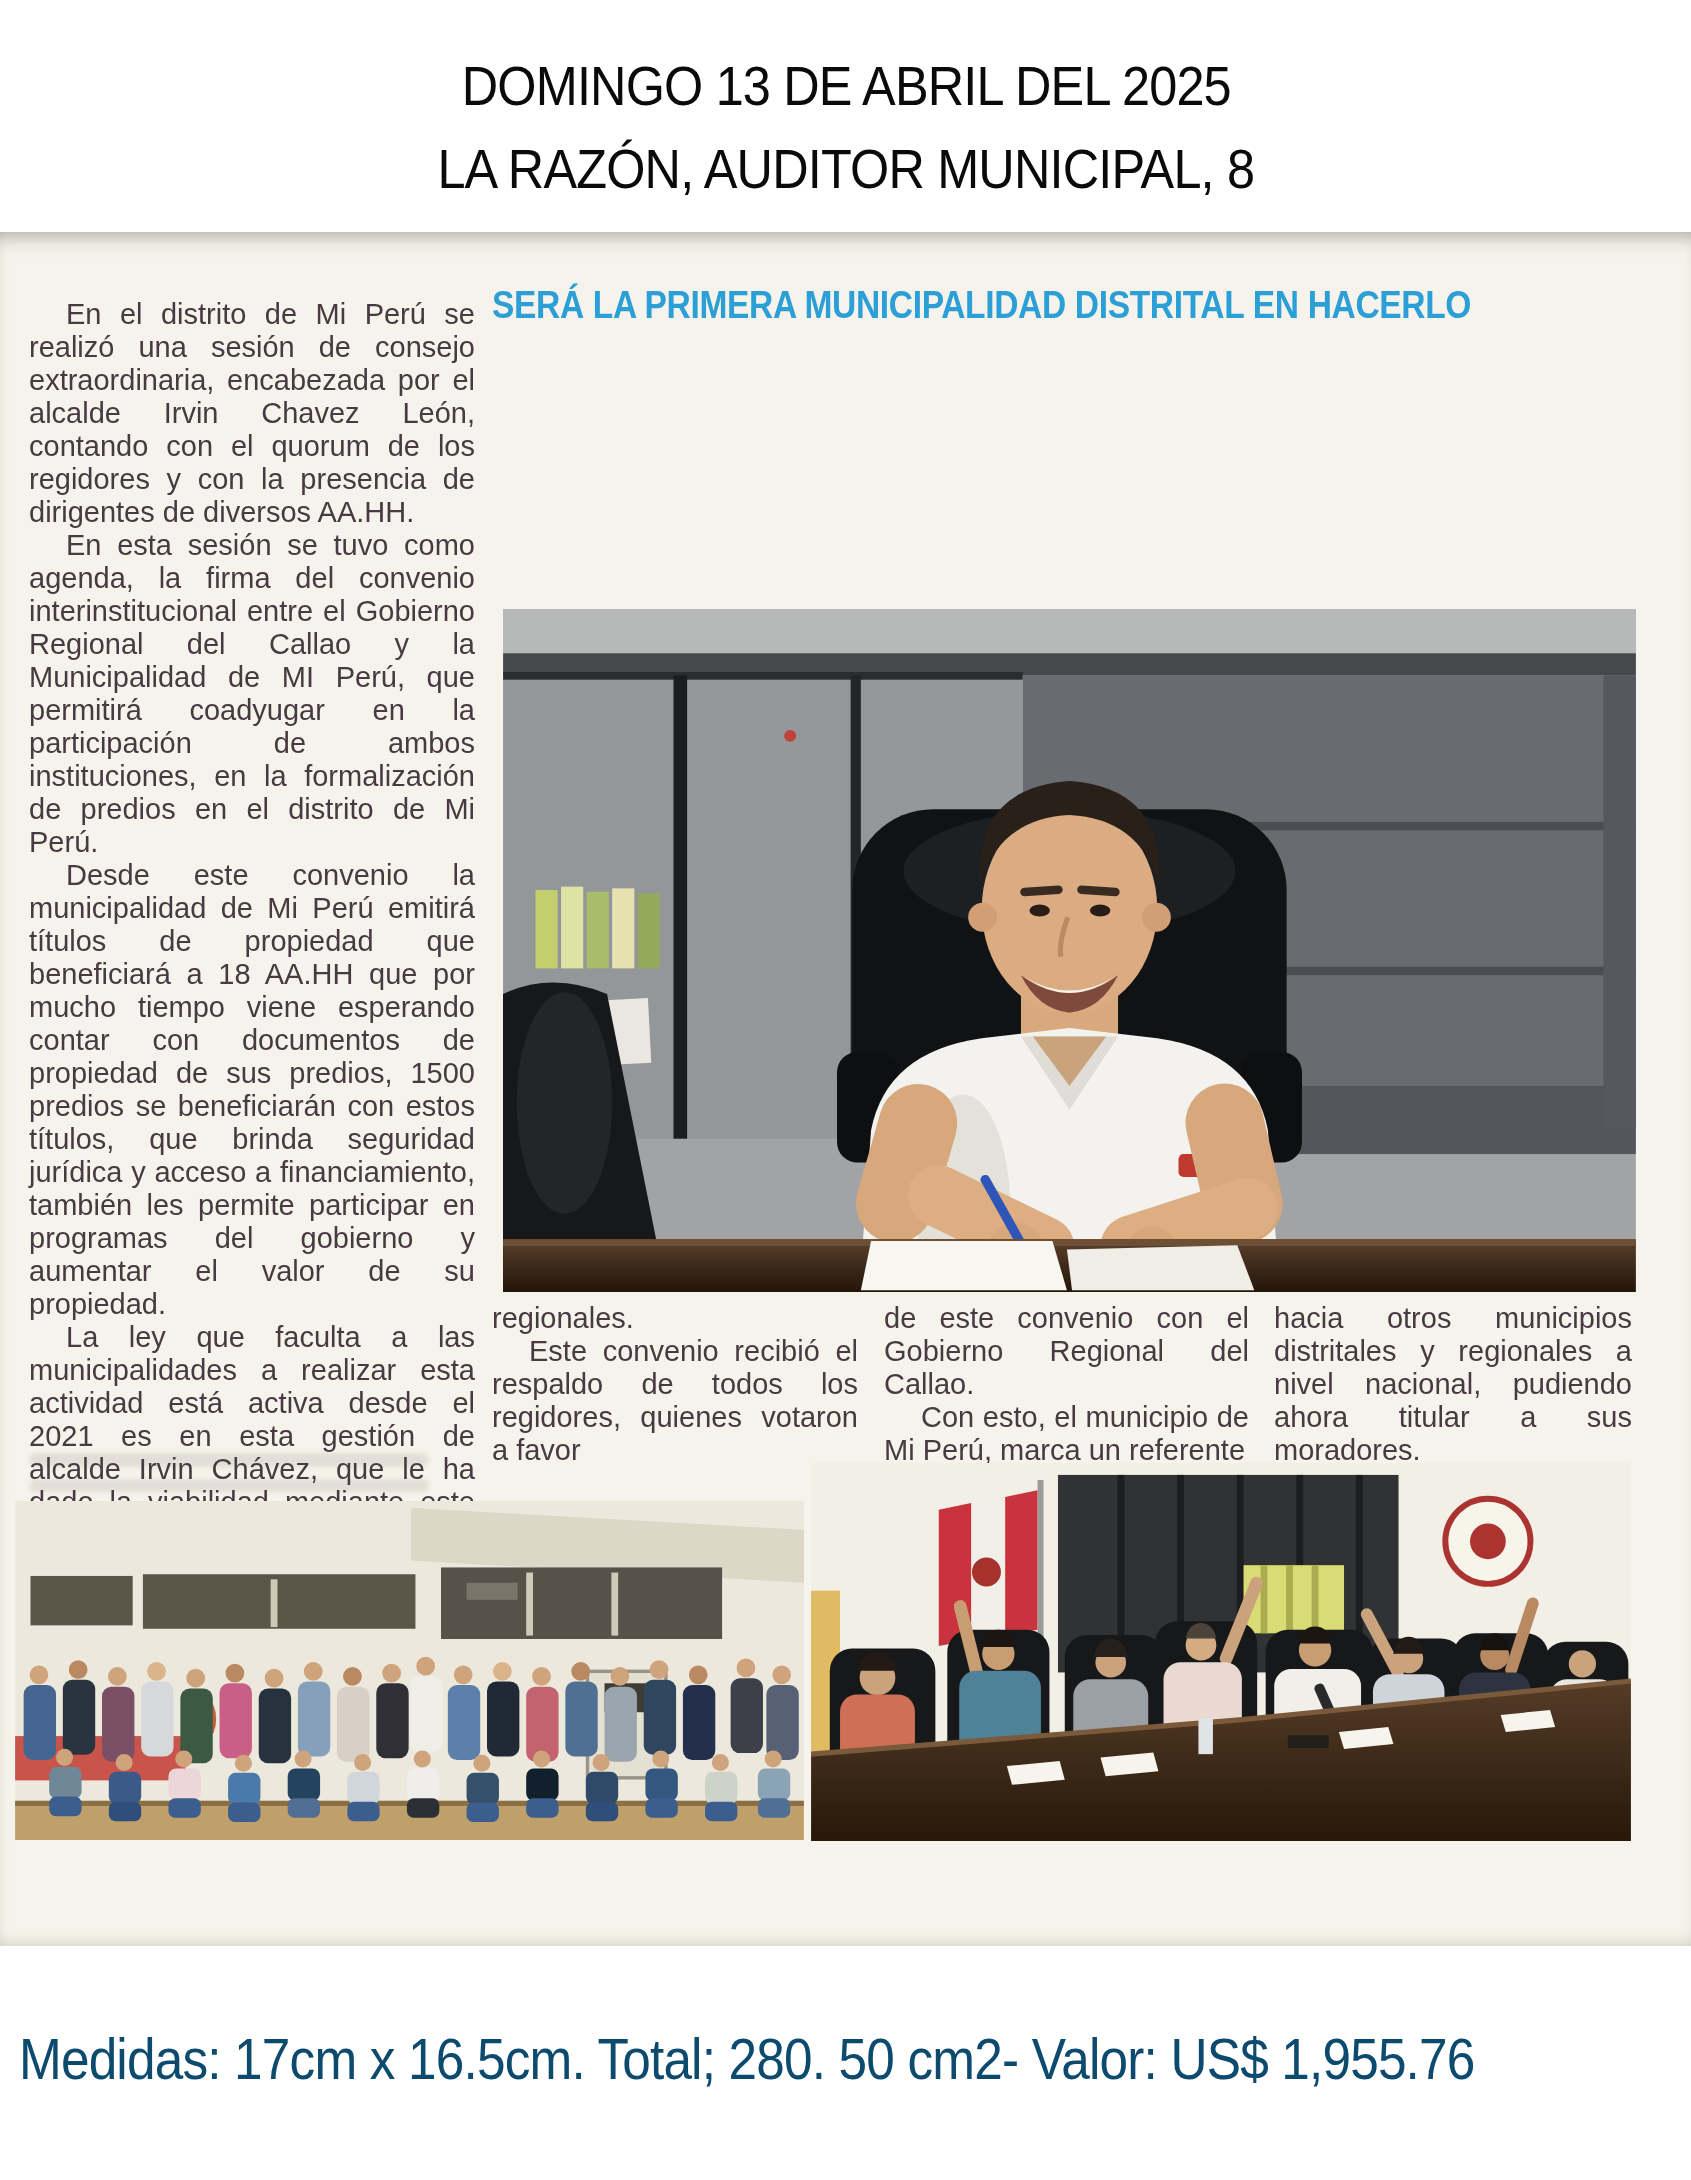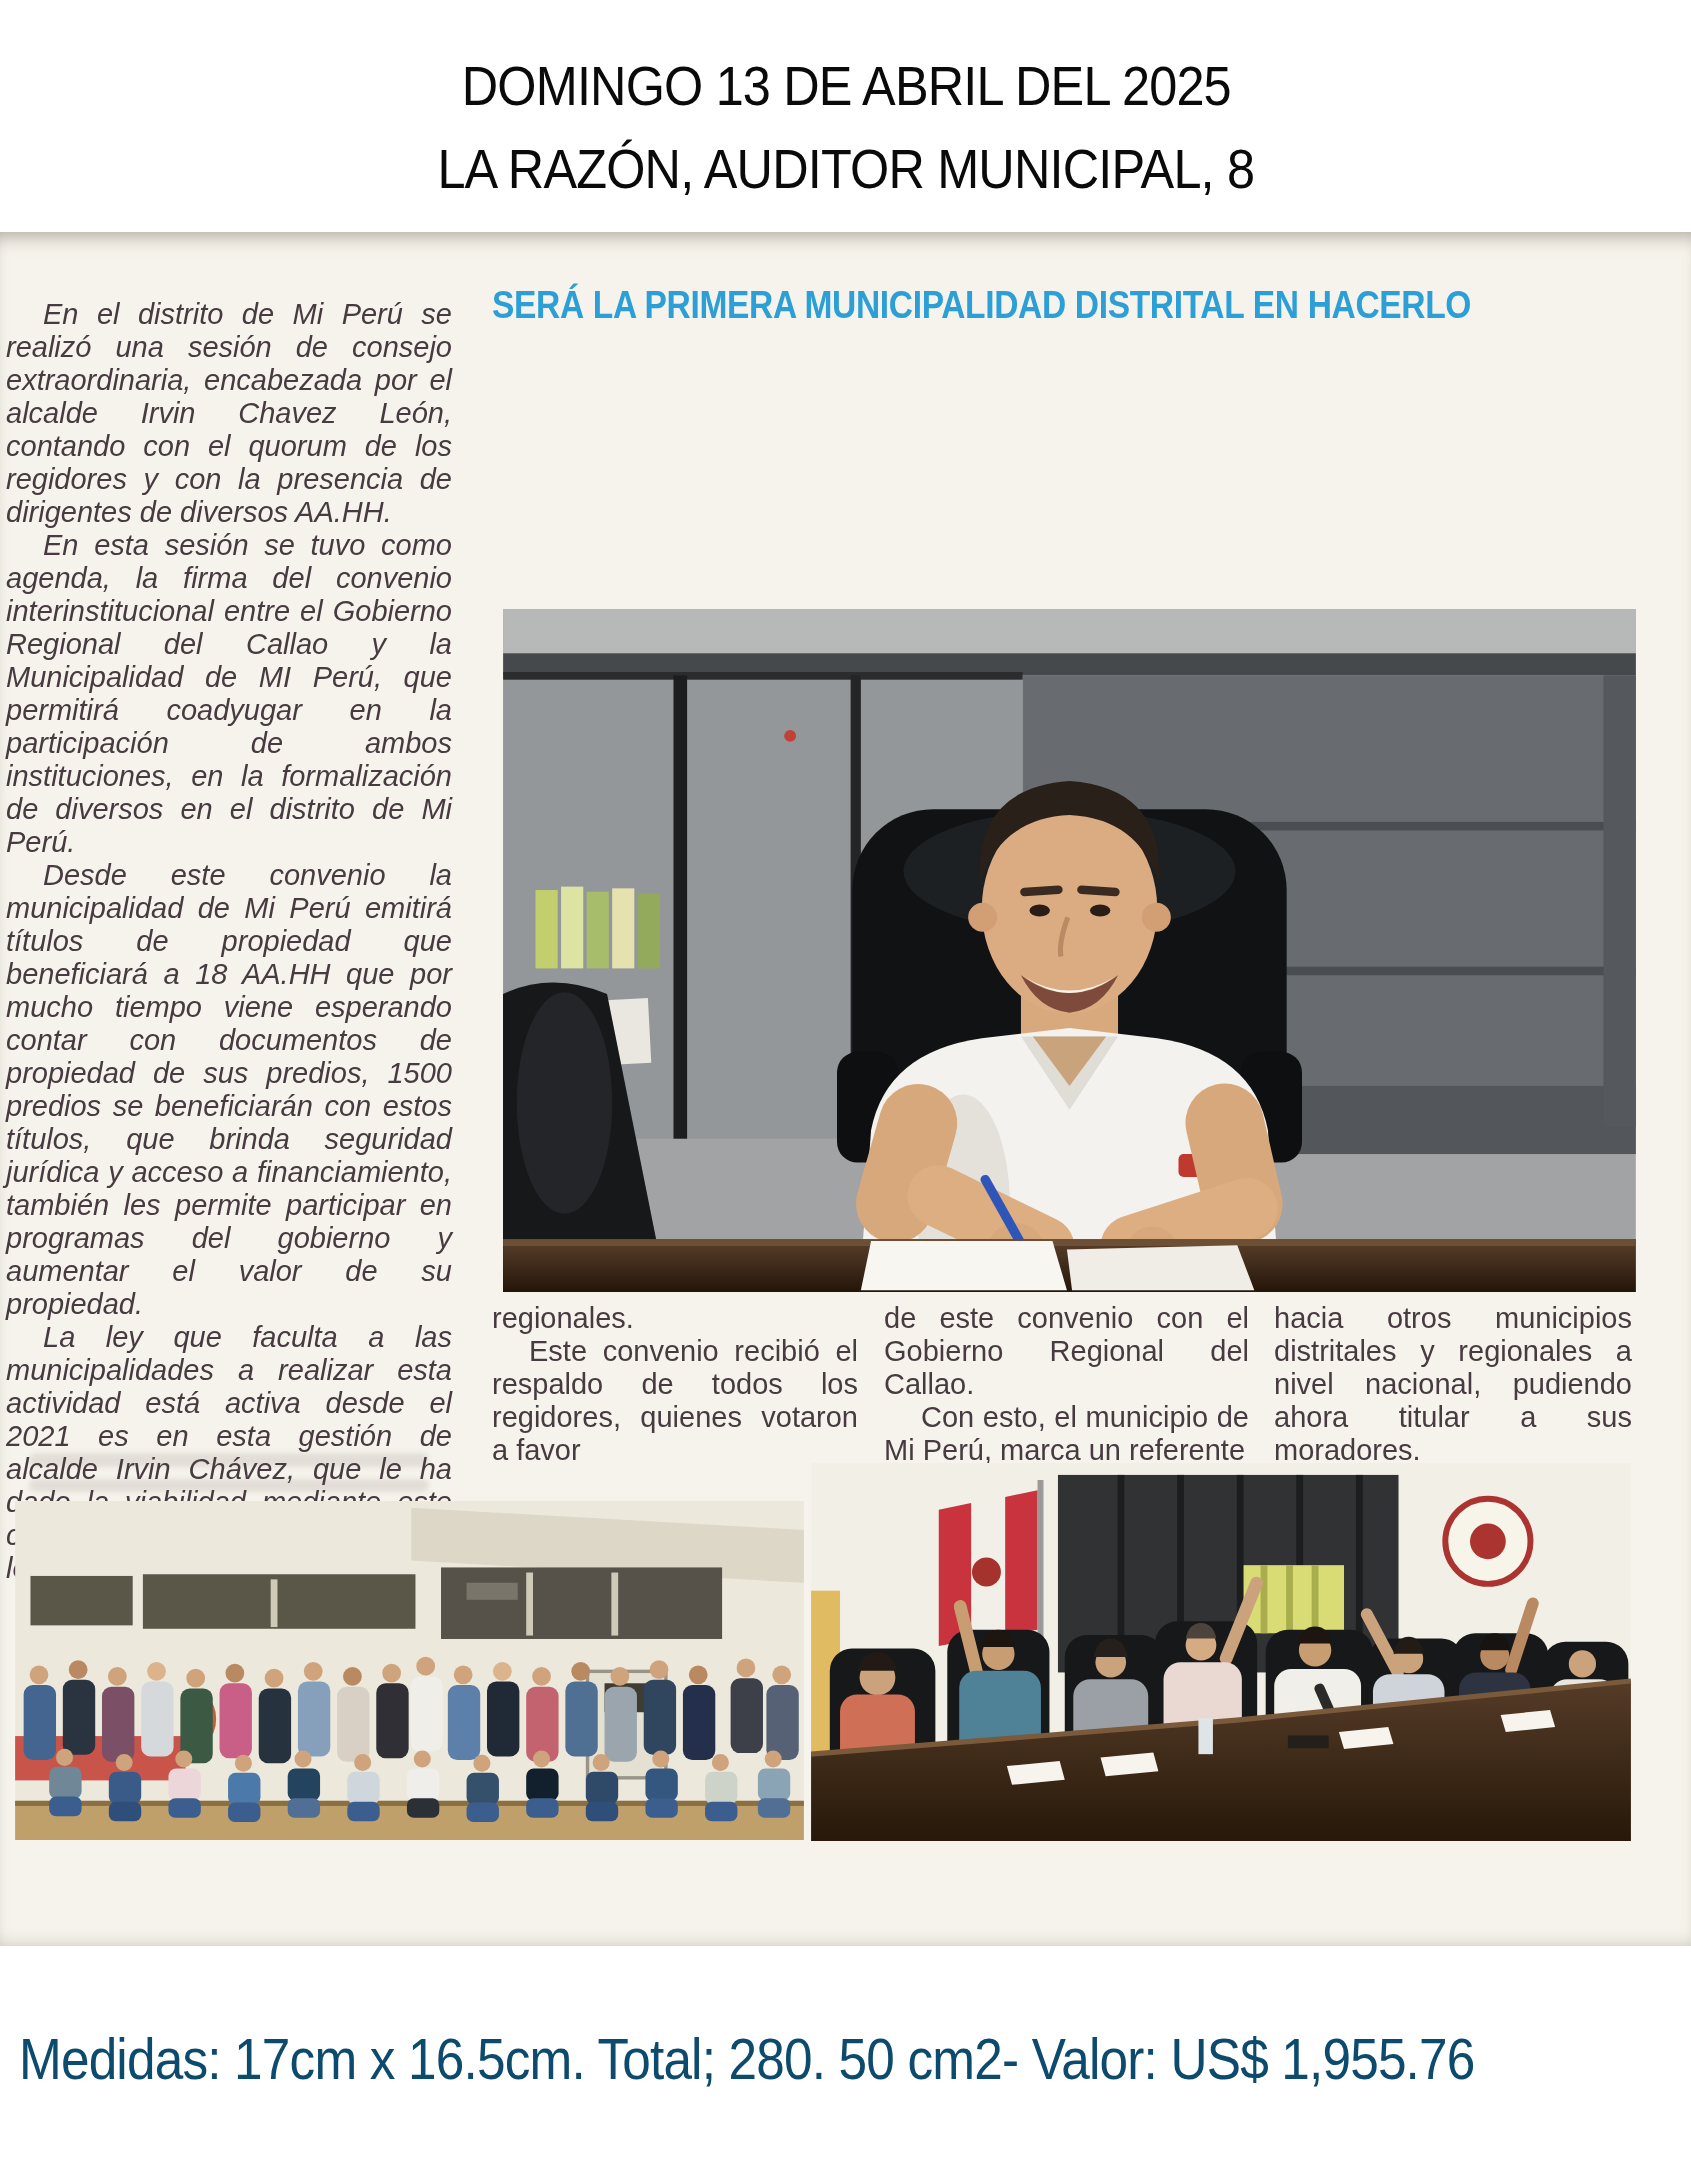--- a/index.html
+++ b/index.html
@@ -23,21 +23,21 @@
   
   .kicker{position:absolute;left:492px;top:283px;font-size:39px;font-weight:700;color:#2b9fd6;}
   .kicker .condL{transform:scaleX(.86);letter-spacing:-0.4px;}
   .headline{position:absolute;left:484px;top:336px;font-size:107px;line-height:123px;
             font-weight:700;color:#362a2d;}
   .headline .condL{transform:scaleX(.92);letter-spacing:-2.6px;}
   .bodycol{position:absolute;font-size:29px;line-height:33px;color:#473a40;
            text-align:justify;hyphens:auto;-webkit-hyphens:auto;}
   .bodycol p{margin:0;text-indent:37px;}
   .bodycol p.noind{text-indent:0;}
-  #leftcol{left:6px;top:298px;width:446px;font-style:italic;}
+  #leftcol{left:29px;top:298px;width:446px;}
   .col1{left:492px;top:1302px;width:366px;}
   .col2{left:884px;top:1302px;width:365px;}
   .col3{left:1274px;top:1302px;width:358px;}
 
   
   .photo{position:absolute;overflow:hidden;}
   #photo-main{left:503px;top:609px;width:1133px;height:683px;}
   #photo-group{left:15.3px;top:1501px;width:789px;height:339px;}
   #photo-council{left:811px;top:1463px;width:820px;height:378px;}
   .photo svg{display:block;width:100%;height:100%;}
@@ -57,21 +57,21 @@
   </div>
 
   <div class="clip"></div>
 
   <div class="kicker">
     <span class="condL">SERÁ LA PRIMERA MUNICIPALIDAD DISTRITAL EN HACERLO</span>
   </div>
 
   <div id="leftcol" class="bodycol">
     <p>En el distrito de Mi Perú se realizó una sesión de consejo extraordinaria, encabezada por el alcalde Irvin Chavez León, contando con el quorum de los regidores y con la presencia de dirigentes de diversos AA.HH.</p>
-    <p>En esta sesión se tuvo como agenda, la firma del convenio interinstitucional entre el Gobierno Regional del Callao y la Municipalidad de MI Perú, que permitirá coadyugar en la participación de ambos instituciones, en la formalización de diversos en el distrito de Mi Perú.</p>
+    <p>En esta sesión se tuvo como agenda, la firma del convenio interinstitucional entre el Gobierno Regional del Callao y la Municipalidad de MI Perú, que permitirá coadyugar en la participación de ambos instituciones, en la formalización de predios en el distrito de Mi Perú.</p>
     <p>Desde este convenio la municipalidad de Mi Perú emitirá títulos de propiedad que beneficiará a 18 AA.HH que por mucho tiempo viene esperando contar con documentos de propiedad de sus predios, 1500 predios se beneficiarán con estos títulos, que brinda seguridad jurídica y acceso a financiamiento, también les permite participar en programas del gobierno y aumentar el valor de su propiedad.</p>
     <p>La ley que faculta a las municipalidades a realizar esta actividad está activa desde el 2021 es en esta gestión de alcalde Irvin Chávez, que le ha dado la viabilidad mediante este convenio, que se cristalizará con los títulos de</p>
   </div>
 
   <div id="photo-main" class="photo">
     <svg viewBox="0 0 1330 802">
       <defs>
         <linearGradient id="deskg" x1="0" y1="0" x2="0" y2="1">
           <stop offset="0" stop-color="#5a402c"></stop>
             <stop offset="1" stop-color="#241509"></stop>

